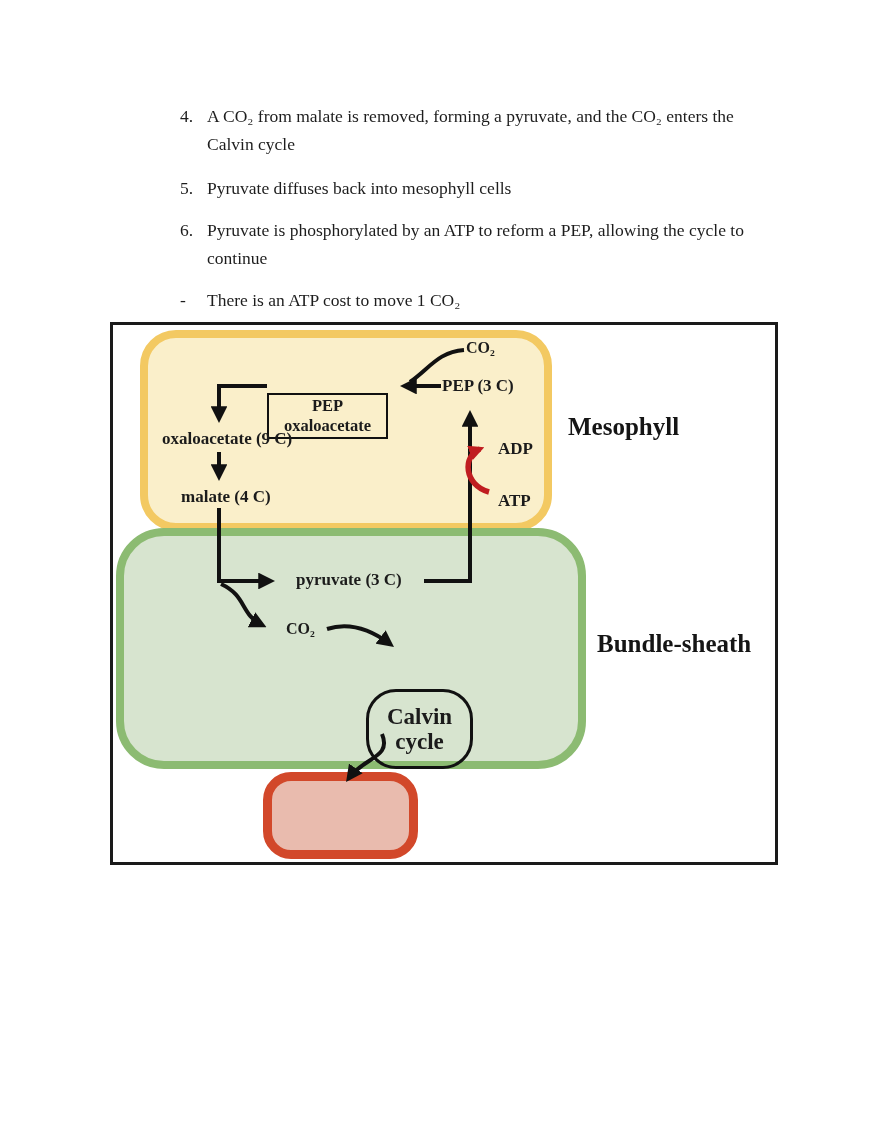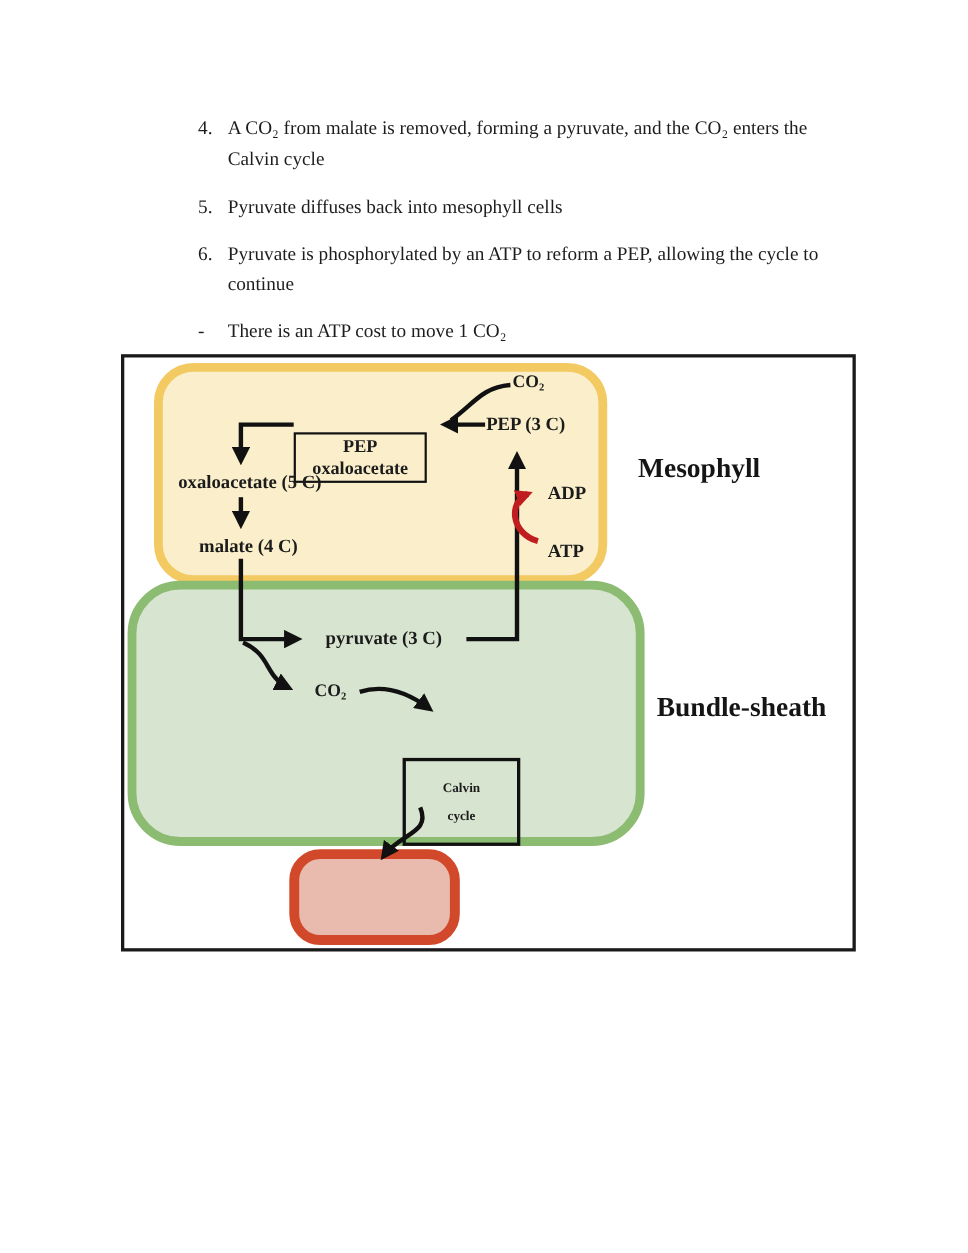--- a/index.html
+++ b/index.html
@@ -36,21 +36,21 @@
     position:absolute;font-weight:bold;font-size:17px;line-height:19px;
     white-space:nowrap;color:#1b1b1b;
   }
   .dlabel.big{font-size:25px;line-height:28px;color:#151515;}
   .node-box{
     position:absolute;box-sizing:border-box;border:2.5px solid #111;
     display:flex;flex-direction:column;align-items:center;justify-content:center;
     font-weight:bold;color:#1b1b1b;text-align:center;margin-top:36px;
   }
   #pep-box{left:267px;top:357px;width:121px;height:46px;font-size:16.5px;line-height:20px;}
-  #calvin-box{left:366px;top:653px;width:107px;height:80px;border-width:3px;font-size:12px;line-height:25px;}
+  #calvin-box{left:366px;top:653px;width:107px;height:80px;border-width:3px;font-size:23px;line-height:25px;border-radius:30px;}
 </style>
 </head>
 <body>
 
 <div id="canvas">
 
   <div class="note" style="top:103px">
     <span class="marker">4.</span>
     <span class="ntext">A CO₂ from malate is removed, forming a pyruvate, and the CO₂ enters the Calvin cycle</span>
   </div>
@@ -98,23 +98,23 @@
     <span>PEP</span>
     <span>oxaloacetate</span>
   </div>
   <div class="node-box" id="calvin-box">
     <span>Calvin</span>
     <span>cycle</span>
   </div>
 
   <div class="dlabel" style="left:466px;top:338px;font-size:16px">CO₂</div>
   <div class="dlabel" style="left:442px;top:376px">PEP (3 C)</div>
-  <div class="dlabel" style="left:162px;top:429px">oxaloacetate (5 C)</div>
+  <div class="dlabel" style="left:162px;top:429px">oxaloacetate (9 C)</div>
   <div class="dlabel" style="left:181px;top:487px">malate (4 C)</div>
   <div class="dlabel" style="left:296px;top:570px">pyruvate (3 C)</div>
   <div class="dlabel" style="left:498px;top:439px">ADP</div>
   <div class="dlabel" style="left:498px;top:491px">ATP</div>
   <div class="dlabel" style="left:286px;top:619px;font-size:16px">CO₂</div>
 
-  <div class="dlabel big" style="left:580px;top:413px">Mesophyll</div>
+  <div class="dlabel big" style="left:568px;top:413px">Mesophyll</div>
   <div class="dlabel big" style="left:597px;top:630px">Bundle-sheath</div>
 
 </div>
 
 </body></html>

